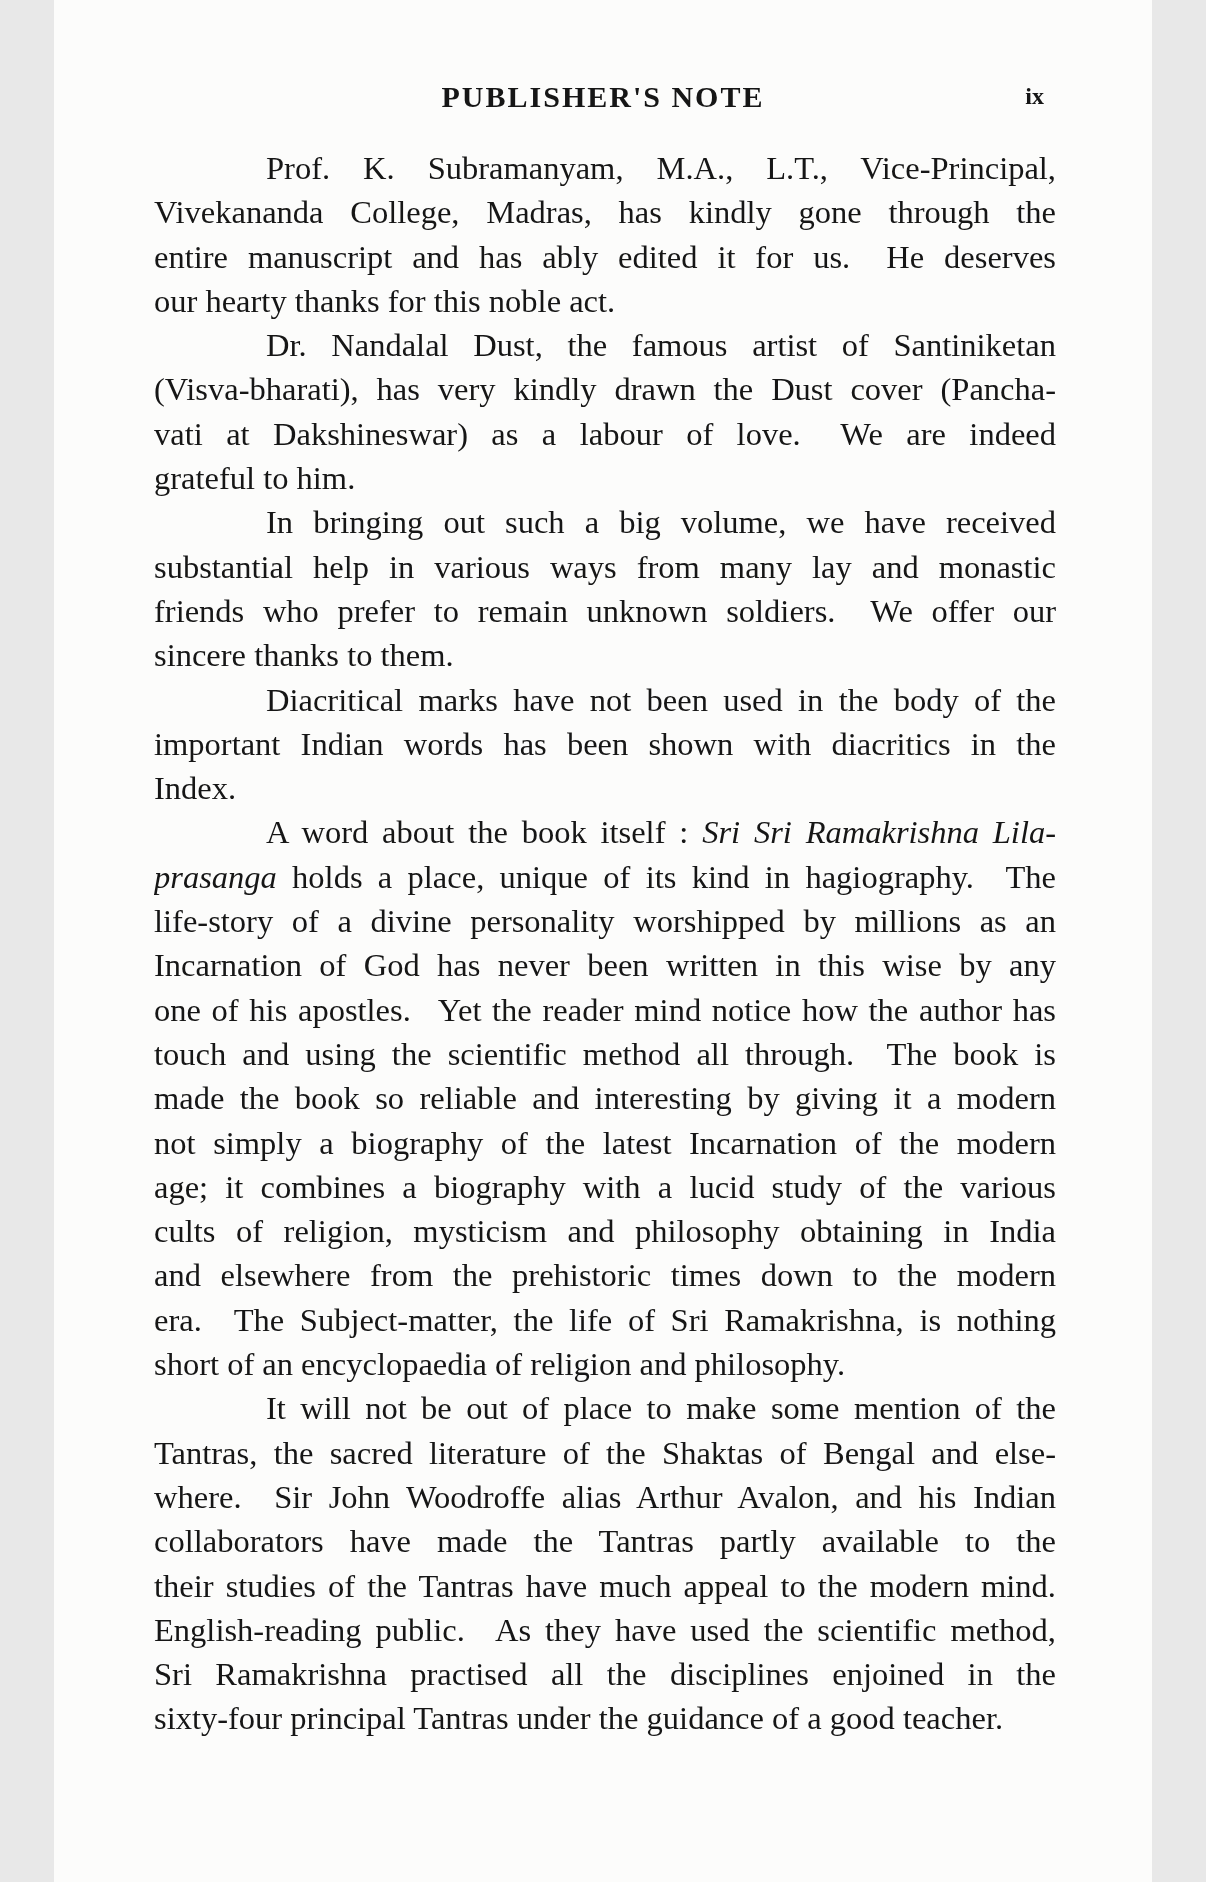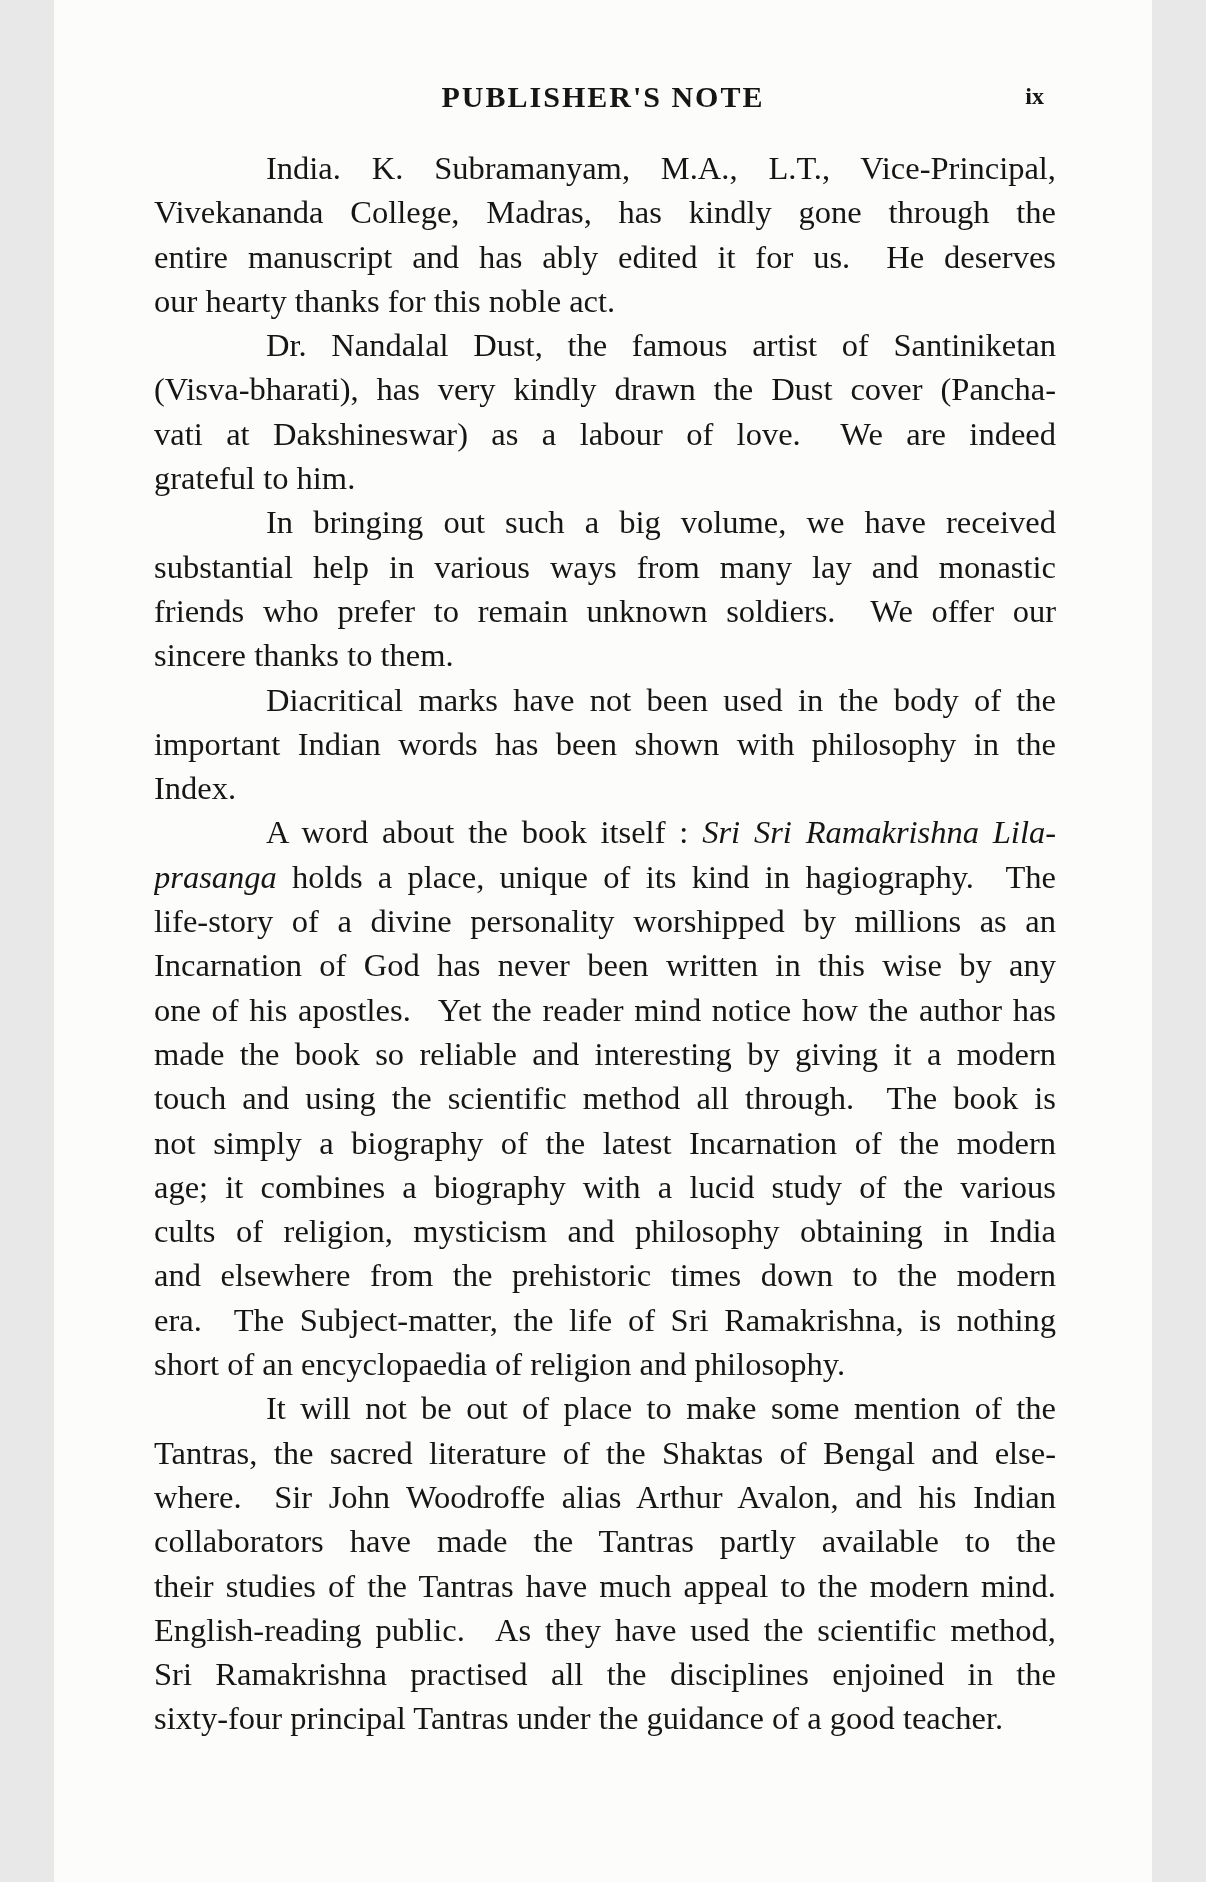--- a/index.html
+++ b/index.html
@@ -76,50 +76,50 @@
 </head>
 <body>
 
 <div class="page" style="--paper: #fcfcfb; --ink: #161616;">
   <div class="header">
     <div class="title">PUBLISHER'S NOTE</div>
     <div class="pageno">ix</div>
   </div>
   <div class="body">
       <div class="para">
-        <div class="line j"><span>India. K. Subramanyam, M.A., L.T., Vice-Principal,</span></div>
+        <div class="line j"><span>Prof. K. Subramanyam, M.A., L.T., Vice-Principal,</span></div>
         <div class="line j"><span>Vivekananda College, Madras, has kindly gone through the</span></div>
         <div class="line j"><span>entire manuscript and has ably edited it for us.  He deserves</span></div>
         <div class="line last"><span>our hearty thanks for this noble act.</span></div>
       </div>
       <div class="para">
         <div class="line j"><span>Dr. Nandalal Dust, the famous artist of Santiniketan</span></div>
         <div class="line j"><span>(Visva-bharati), has very kindly drawn the Dust cover (Pancha-</span></div>
         <div class="line j"><span>vati at Dakshineswar) as a labour of love.  We are indeed</span></div>
         <div class="line last"><span>grateful to him.</span></div>
       </div>
       <div class="para">
         <div class="line j"><span>In bringing out such a big volume, we have received</span></div>
         <div class="line j"><span>substantial help in various ways from many lay and monastic</span></div>
         <div class="line j"><span>friends who prefer to remain unknown soldiers.  We offer our</span></div>
         <div class="line last"><span>sincere thanks to them.</span></div>
       </div>
       <div class="para">
         <div class="line j"><span>Diacritical marks have not been used in the body of the</span></div>
-        <div class="line j"><span>important Indian words has been shown with philosophy in the</span></div>
+        <div class="line j"><span>important Indian words has been shown with diacritics in the</span></div>
         <div class="line last"><span>Index.</span></div>
       </div>
       <div class="para">
         <div class="line j"><span>A word about the book itself : </span><span class="it">Sri Sri Ramakrishna Lila-</span></div>
         <div class="line j"><span class="it">prasanga</span><span> holds a place, unique of its kind in hagiography.  The</span></div>
         <div class="line j"><span>life-story of a divine personality worshipped by millions as an</span></div>
         <div class="line j"><span>Incarnation of God has never been written in this wise by any</span></div>
         <div class="line j"><span>one of his apostles.  Yet the reader mind notice how the author has</span></div>
+        <div class="line j"><span>touch and using the scientific method all through.  The book is</span></div>
         <div class="line j"><span>made the book so reliable and interesting by giving it a modern</span></div>
-        <div class="line j"><span>touch and using the scientific method all through.  The book is</span></div>
         <div class="line j"><span>not simply a biography of the latest Incarnation of the modern</span></div>
         <div class="line j"><span>age; it combines a biography with a lucid study of the various</span></div>
         <div class="line j"><span>cults of religion, mysticism and philosophy obtaining in India</span></div>
         <div class="line j"><span>and elsewhere from the prehistoric times down to the modern</span></div>
         <div class="line j"><span>era.  The Subject-matter, the life of Sri Ramakrishna, is nothing</span></div>
         <div class="line last"><span>short of an encyclopaedia of religion and philosophy.</span></div>
       </div>
       <div class="para">
         <div class="line j"><span>It will not be out of place to make some mention of the</span></div>
         <div class="line j"><span>Tantras, the sacred literature of the Shaktas of Bengal and else-</span></div>

